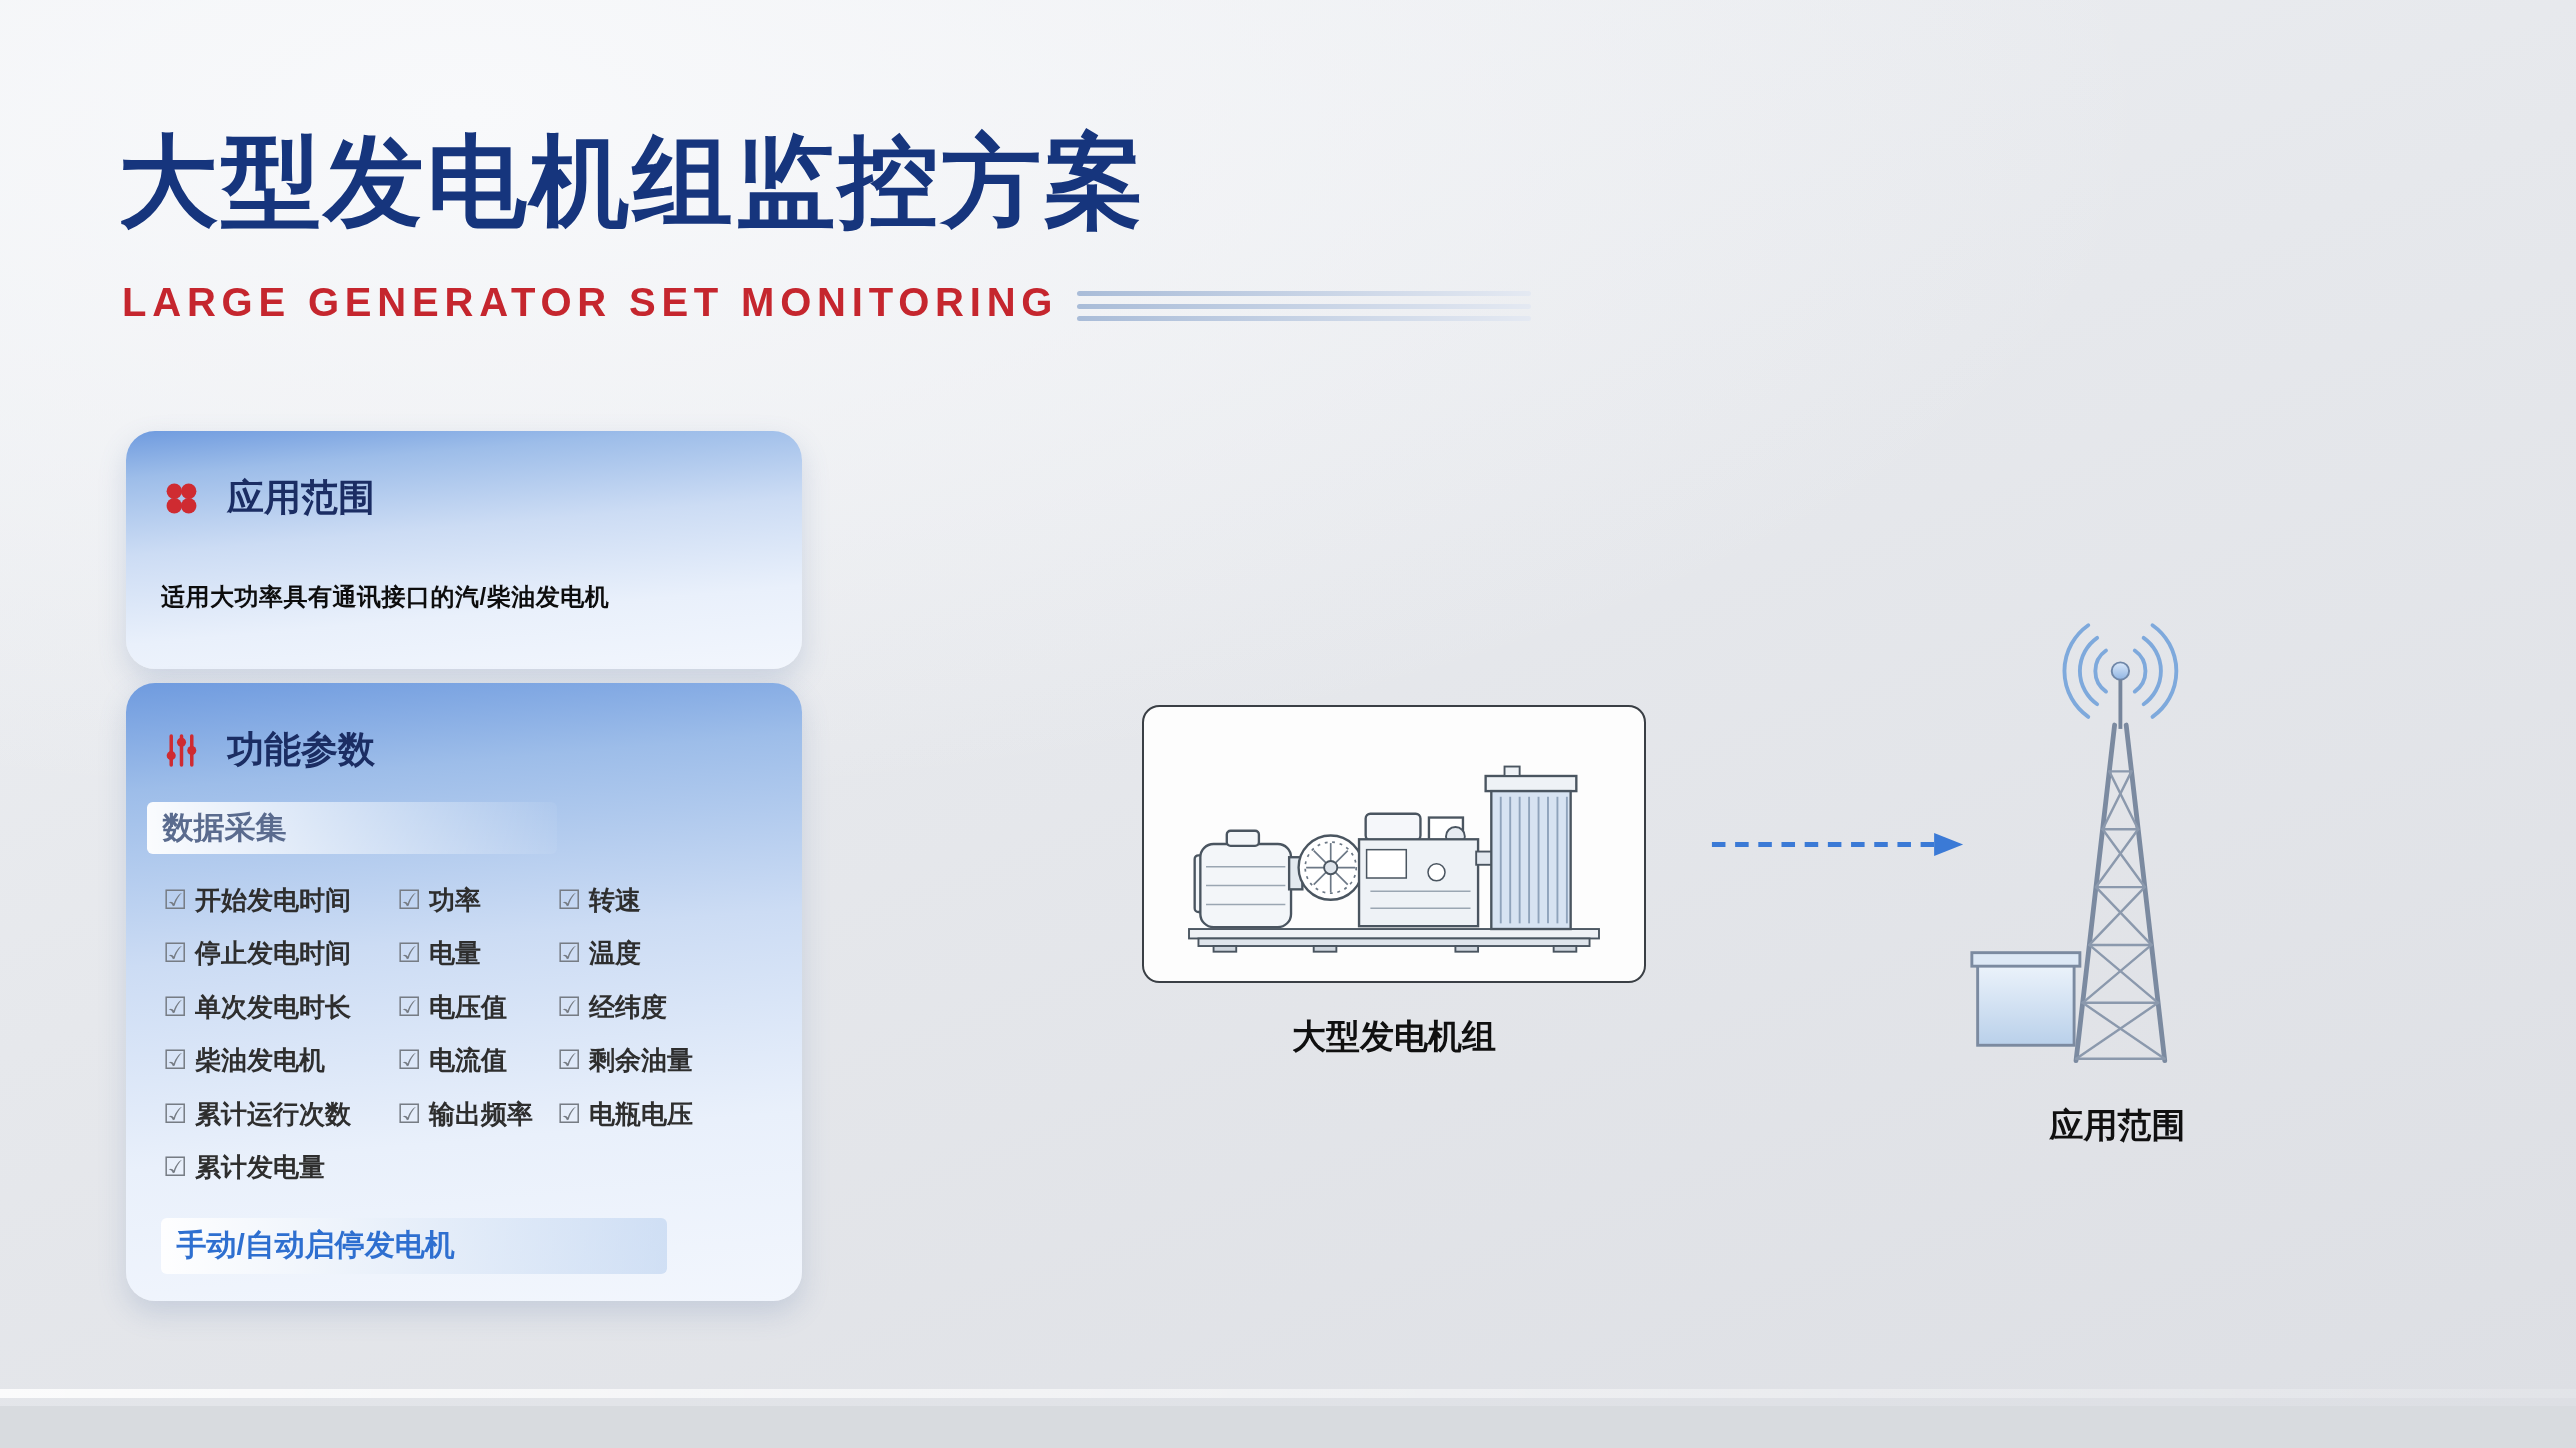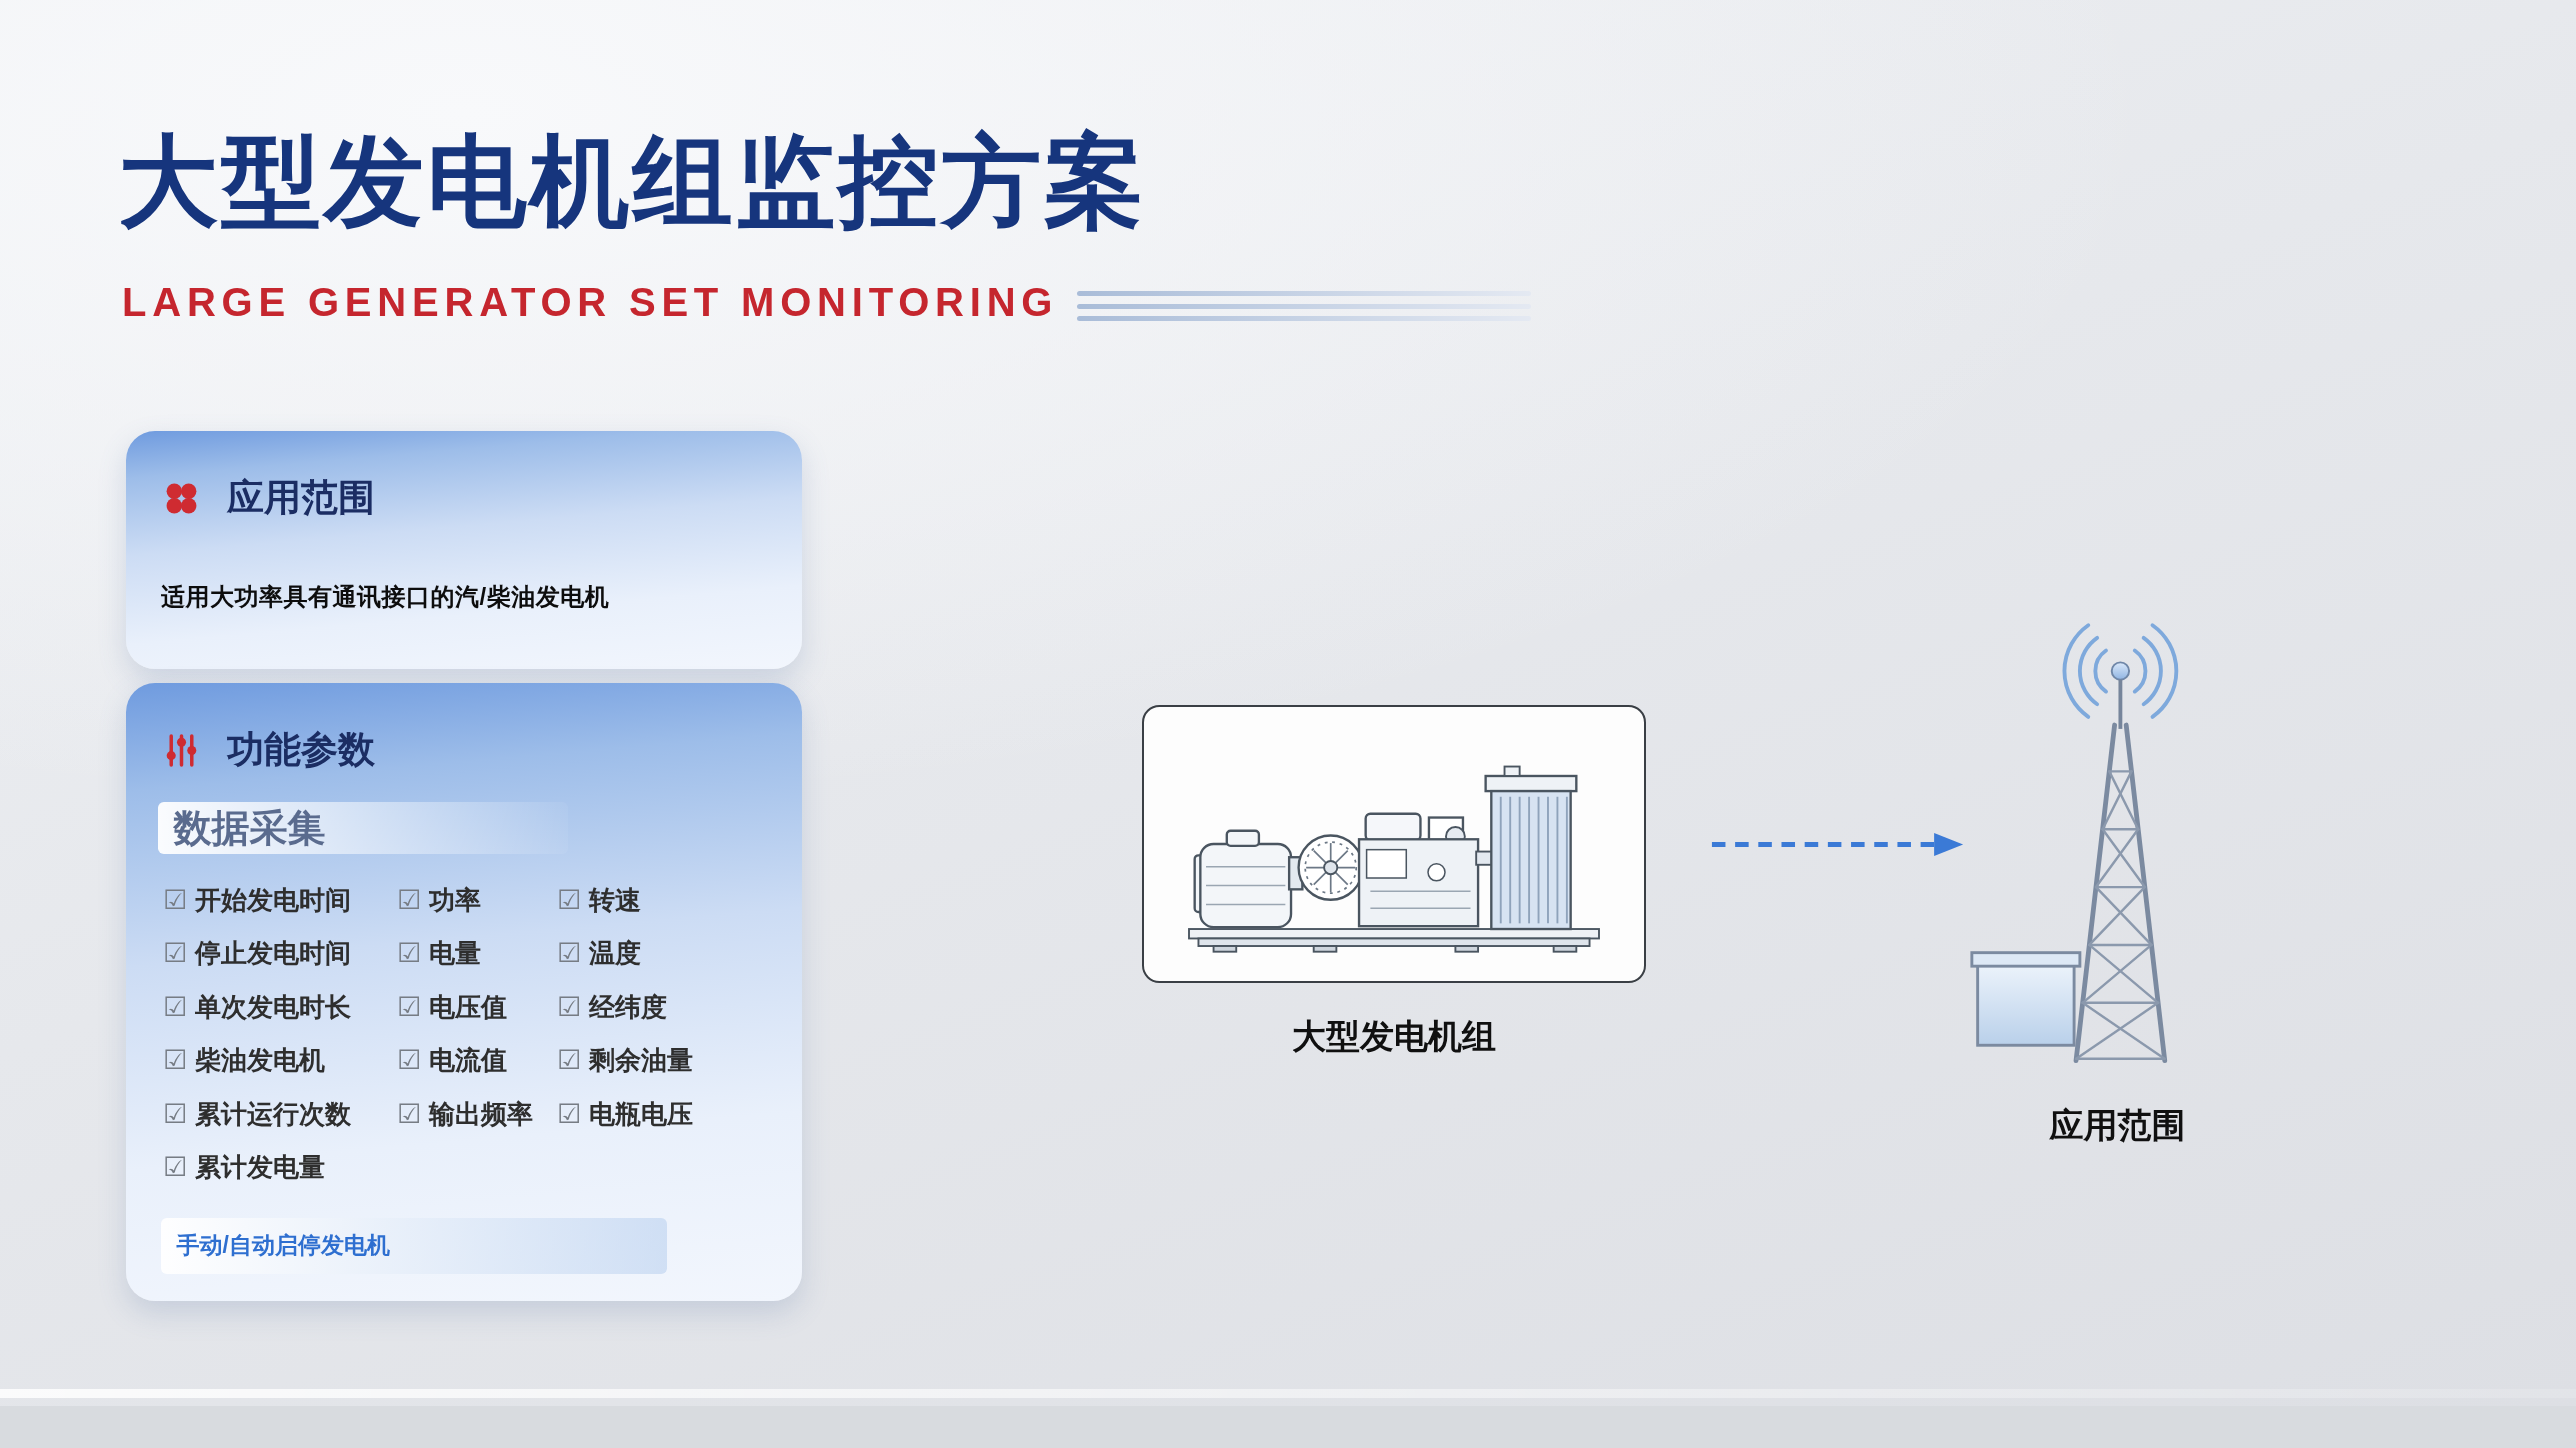--- a/index.html
+++ b/index.html
@@ -34,34 +34,34 @@
   
   .panel { position:absolute; left:126px; width:676px; border-radius:29px;
     background:linear-gradient(175deg,#6f9bdf 0%, #9dbde9 16%, #ccdcf4 42%, #e9f0fb 72%, #f2f6fd 100%);
     box-shadow:0 11.6px 29px rgba(80,110,160,.20); }
   .panel-1 { top:431px; height:238px; }
   .panel-2 { top:683px; height:618px; }
   .panel-header { display:flex; align-items:center; gap:27px; padding:42px 37px 0; }
   .panel-heading { font-size:37px; font-weight:800; color:#1b2d63; }
   .panel-body { padding:0 35px; margin-top:58px; font-size:24px; font-weight:700; color:#0d0d0d; letter-spacing:0.5px; }
 
-  .strip { margin:27px 0 0 32px; width:410px; height:52px; display:flex; align-items:center;
+  .strip { margin:27px 0 0 21px; width:410px; height:52px; display:flex; align-items:center;
     padding-left:15.5px; border-radius:5.8px;
     background:linear-gradient(90deg, rgba(255,255,255,.95) 0%, rgba(255,255,255,.05) 100%);
-    font-size:38px; font-weight:700; color:#5a6b8e; }
+    font-size:31px; font-weight:700; color:#5a6b8e; }
 
   .checklist { margin:29px 0 0 37px; display:grid; grid-template-columns:234px 160px auto;
     row-gap:18.4px; font-size:26px; font-weight:600; color:#2e2e2e; }
   .chk { display:flex; align-items:center; gap:7.7px; white-space:nowrap; }
   .box { color:#767c84; font-size:27px; line-height:1; }
 
   .action-strip { margin:33px 0 0 35px; width:506px; height:56px; display:flex; align-items:center;
     padding-left:15.5px; border-radius:5.8px;
     background:linear-gradient(90deg, rgba(255,255,255,.95) 0%, rgba(182,206,238,.55) 100%);
-    font-size:23px; font-weight:700; color:#2e6fd0; }
+    font-size:30px; font-weight:700; color:#2e6fd0; }
 
   
   .gen-card { position:absolute; left:1142px; top:705px; width:504px; height:278px;
     background:#fdfdfd; border:2.9px solid #3a3f45; border-radius:17.4px;
     display:flex; align-items:center; justify-content:center; }
   .gen-label { position:absolute; left:1142px; top:1014px; width:504px; text-align:center;
     font-size:34px; font-weight:700; color:#101010; }
 
   .flow-arrow { position:absolute; left:1710px; top:829px; width:257px; height:31px; }
 

